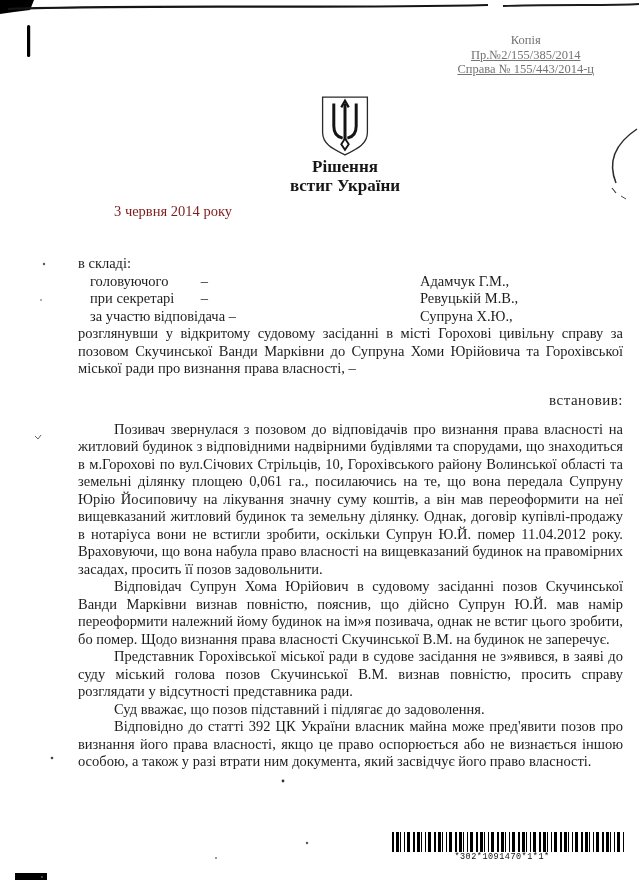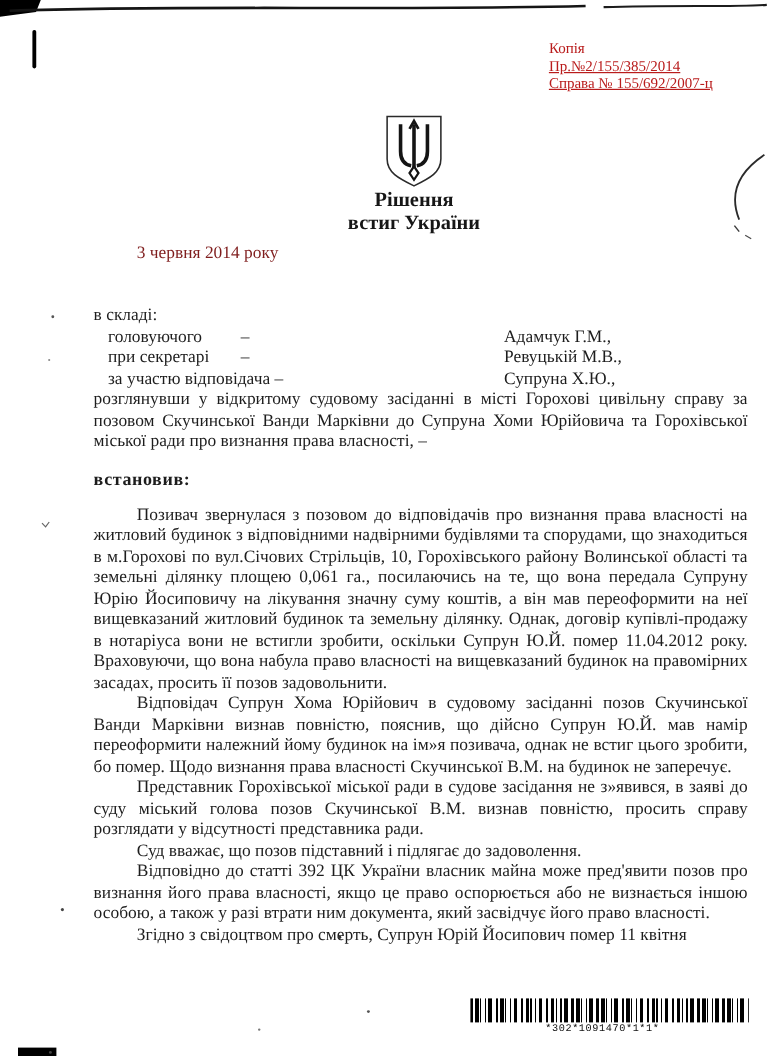--- a/index.html
+++ b/index.html
@@ -1,42 +1,42 @@
 <!DOCTYPE html>
 <html><head>
 <meta charset="utf-8">
 <style>
   html,body{margin:0;padding:0;}
   body{width:640px;height:880px;background:#ffffff;position:relative;overflow:hidden;
        font-family:"Liberation Serif", serif;color:#1c1c1c;}
   .page{position:absolute;inset:0;}
 
   
-  .hdr-refs{position:absolute;top:33px;right:46px;text-align:left;
-            font-size:12.5px;line-height:14.5px;color:#b91c1c;}
+  .hdr-refs{position:absolute;top:33px;right:46px;text-align:center;
+            font-size:12.5px;line-height:14.5px;color:#737373;}
   .hdr-refs .u{text-decoration:underline;}
 
   
   .emblem{position:absolute;left:317px;top:94px;}
   .doc-title{position:absolute;left:245px;top:157px;width:200px;text-align:center;
              font-weight:bold;font-size:17px;line-height:19px;color:#161616;}
 
   
   .date-line{position:absolute;left:114px;top:203px;font-size:14.5px;color:#7f1d1d;}
   .court-block{position:absolute;left:375px;top:202px;font-size:14.8px;line-height:20px;color:#161616;}
 
   
   .text-col{position:absolute;left:78px;top:255px;width:545px;
             font-size:14.5px;line-height:17.5px;color:#1d1d1d;}
   .comp-row{position:relative;}
   .comp-role{display:inline-block;min-width:107px;margin-left:12px;}
   .comp-dash{display:inline-block;}
   .comp-name{position:absolute;left:342px;top:0;}
   .preamble{text-align:justify;margin-top:0;}
-  .established{font-weight:bold;text-align:left;font-size:15px;
+  .established{font-weight:normal;text-align:right;font-size:15px;
                margin-top:13px;margin-bottom:11px;letter-spacing:.5px;}
   .body-par{text-align:justify;text-indent:36px;margin:0;}
 
   
   .barcode{position:absolute;left:392px;top:832px;width:220px;text-align:center;}
   .barcode-bars{height:20px;width:232px;
     background:repeating-linear-gradient(90deg,
       #000 0 2px, #fff 2px 4px,
       #000 4px 7px, #fff 7px 8px,
       #000 8px 9px, #fff 9px 12px,
@@ -48,21 +48,21 @@
   .artifacts{position:absolute;inset:0;pointer-events:none;}
 </style>
 </head>
 <body>
 
 <div class="page">
 
   <div class="hdr-refs">
     <div>Копія</div>
     <div class="u">Пр.№2/155/385/2014</div>
-    <div class="u">Справа № 155/692/2007-ц</div>
+    <div class="u">Справа № 155/443/2014-ц</div>
   </div>
 
   <div class="emblem">
     <svg width="56" height="64" viewBox="0 0 60 66">
       <path d="M6 2 H54 V40 C54 52 44 57 30 64 C16 57 6 52 6 40 Z" fill="none" stroke="#2a2a2a" stroke-width="1.4"></path>
       <g fill="none" stroke="#141414" stroke-linecap="butt">
         <path d="M30 9 V48" stroke-width="3.2"></path>
         <path d="M26 13 L30 6 L34 13" stroke-width="2.4"></path>
         <path d="M18 9 V33 C18 41 22 45 27.5 46" stroke-width="3.2"></path>
         <path d="M42 9 V33 C42 41 38 45 32.5 46" stroke-width="3.2"></path>
@@ -99,21 +99,20 @@
 
     <p class="preamble">розглянувши у відкритому судовому засіданні в місті Горохові цивільну справу за позовом Скучинської Ванди Марківни до Супруна Хоми Юрійовича та Горохівської міської ради про визнання права власності, –</p>
 
     <div class="established">встановив:</div>
 
     <p class="body-par">Позивач звернулася з позовом до відповідачів про визнання права власності на житловий будинок з відповідними надвірними будівлями та спорудами, що знаходиться в м.Горохові по вул.Січових Стрільців, 10, Горохівського району Волинської області та земельні ділянку площею 0,061 га., посилаючись на те, що вона передала Супруну Юрію Йосиповичу на лікування значну суму коштів, а він мав переоформити на неї вищевказаний житловий будинок та земельну ділянку. Однак, договір купівлі-продажу в нотаріуса вони не встигли зробити, оскільки Супрун Ю.Й. помер 11.04.2012 року. Враховуючи, що вона набула право власності на вищевказаний будинок на правомірних засадах, просить її позов задовольнити.</p>
     <p class="body-par">Відповідач Супрун Хома Юрійович в судовому засіданні позов Скучинської Ванди Марківни визнав повністю, пояснив, що дійсно Супрун Ю.Й. мав намір переоформити належний йому будинок на ім»я позивача, однак не встиг цього зробити, бо помер. Щодо визнання права власності Скучинської В.М. на будинок не заперечує.</p>
     <p class="body-par">Представник Горохівської міської ради в судове засідання не з»явився, в заяві до суду міський голова позов Скучинської В.М. визнав повністю, просить справу розглядати у відсутності представника ради.</p>
     <p class="body-par">Суд вважає, що позов підставний і підлягає до задоволення.</p>
     <p class="body-par">Відповідно до статті 392 ЦК України власник майна може пред'явити позов про визнання його права власності, якщо це право оспорюється або не визнається іншою особою, а також у разі втрати ним документа, який засвідчує його право власності.</p>
-    <p class="body-par">Згідно з свідоцтвом про смерть, Супрун Юрій Йосипович помер 11 квітня</p>
   </div>
 
   <div class="barcode">
     <div class="barcode-bars"></div>
     <div class="barcode-text">*302*1091470*1*1*</div>
   </div>
 
   <svg class="artifacts" width="640" height="880" viewBox="0 0 640 880">
 
     <path d="M0 0 H34 L30 10 L14 12 L0 14 Z" fill="#000"></path>

